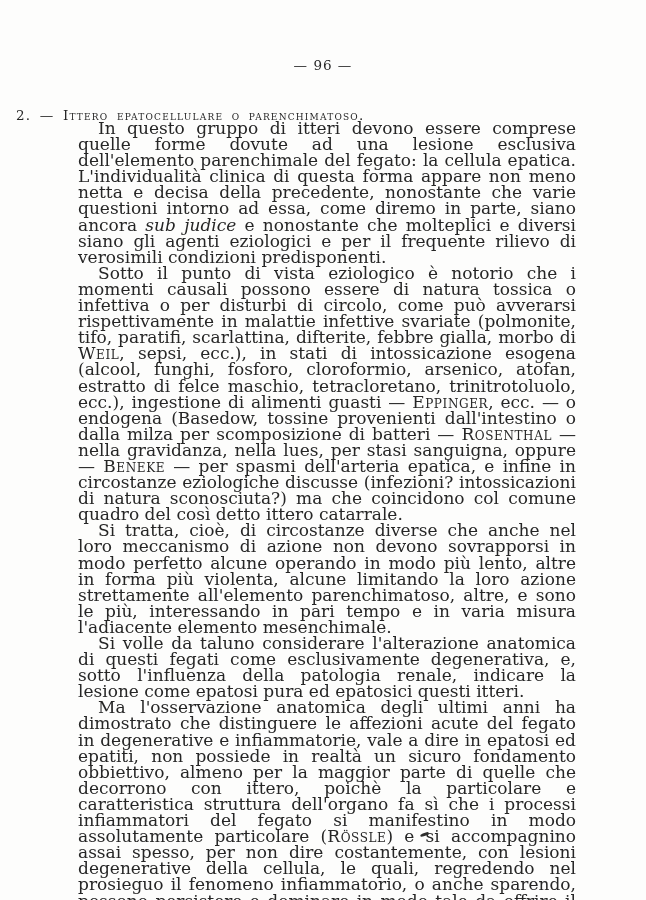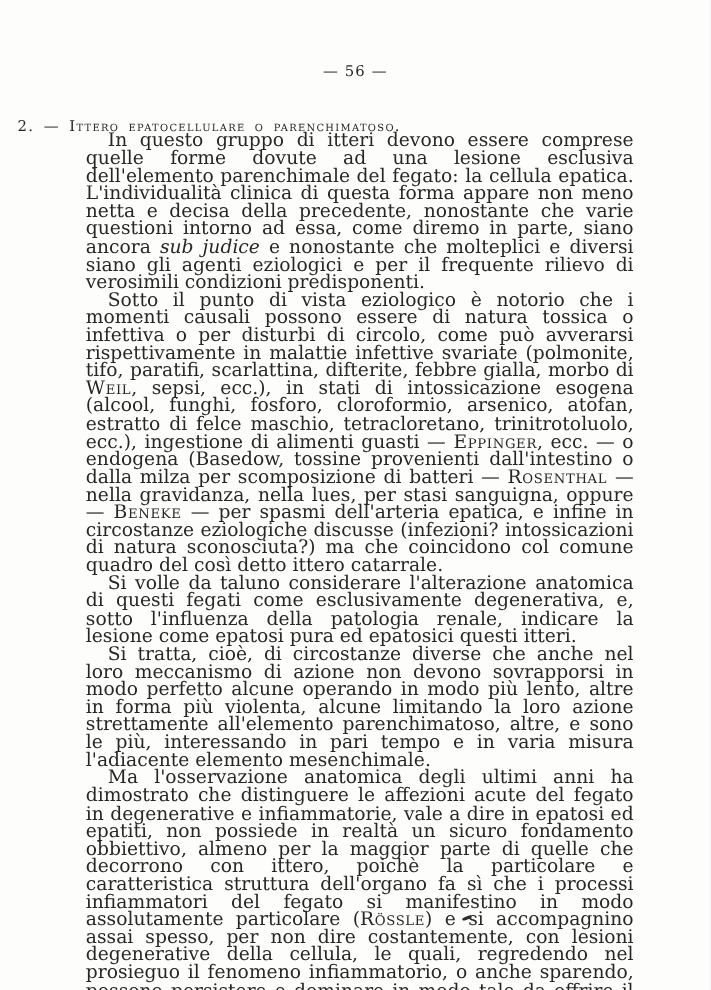--- a/index.html
+++ b/index.html
@@ -64,26 +64,26 @@
     height: 3px;
     background: #2e2e2e;
     border-radius: 50% 40% 40% 50% / 70% 60% 60% 70%;
     transform: rotate(-20deg);
   }
 </style>
 </head>
 <body>
 
 <div class="page">
-  <div class="page-number">— 56 —</div>
+  <div class="page-number">— 96 —</div>
 
   <h2 class="section-heading">2. — Ittero epatocellulare o parenchimatoso.</h2>
 
   <div class="body-text">
       <p class="para"><span>In questo gruppo di itteri devono essere comprese quelle forme dovute ad una lesione esclusiva dell'elemento parenchimale del fegato: la cellula epatica. L'individualità clinica di questa forma appare non meno netta e decisa della precedente, nonostante che varie questioni intorno ad essa, come diremo in parte, siano ancora </span><span class="it">sub judice</span><span> e nonostante che molteplici e diversi siano gli agenti eziologici e per il frequente rilievo di verosimili condizioni predisponenti.</span></p>
       <p class="para"><span>Sotto il punto di vista eziologico è notorio che i momenti causali possono essere di natura tossica o infettiva o per disturbi di circolo, come può avverarsi rispettivamente in malattie infettive svariate (polmonite, tifo, paratifi, scarlattina, difterite, febbre gialla, morbo di </span><span class="sc">Weil</span><span>, sepsi, ecc.), in stati di intossicazione esogena (alcool, funghi, fosforo, cloroformio, arsenico, atofan, estratto di felce maschio, tetracloretano, trinitrotoluolo, ecc.), ingestione di alimenti guasti — </span><span class="sc">Eppinger</span><span>, ecc. — o endogena (Basedow, tossine provenienti dall'intestino o dalla milza per scomposizione di batteri — </span><span class="sc">Rosenthal</span><span> — nella gravidanza, nella lues, per stasi sanguigna, oppure — </span><span class="sc">Beneke</span><span> — per spasmi dell'arteria epatica, e infine in circostanze eziologiche discusse (infezioni? intossicazioni di natura sconosciuta?) ma che coincidono col comune quadro del così detto ittero catarrale.</span></p>
+      <p class="para"><span>Si tratta, cioè, di circostanze diverse che anche nel loro meccanismo di azione non devono sovrapporsi in modo perfetto alcune operando in modo più lento, altre in forma più violenta, alcune limitando la loro azione strettamente all'elemento parenchimatoso, altre, e sono le più, interessando in pari tempo e in varia misura l'adiacente elemento mesenchimale.</span></p>
       <p class="para"><span>Si volle da taluno considerare l'alterazione anatomica di questi fegati come esclusivamente degenerativa, e, sotto l'influenza della patologia renale, indicare la lesione come epatosi pura ed epatosici questi itteri.</span></p>
-      <p class="para"><span>Si tratta, cioè, di circostanze diverse che anche nel loro meccanismo di azione non devono sovrapporsi in modo perfetto alcune operando in modo più lento, altre in forma più violenta, alcune limitando la loro azione strettamente all'elemento parenchimatoso, altre, e sono le più, interessando in pari tempo e in varia misura l'adiacente elemento mesenchimale.</span></p>
       <p class="para"><span>Ma l'osservazione anatomica degli ultimi anni ha dimostrato che distinguere le affezioni acute del fegato in degenerative e infiammatorie, vale a dire in epatosi ed epatiti, non possiede in realtà un sicuro fondamento obbiettivo, almeno per la maggior parte di quelle che decorrono con ittero, poichè la particolare e caratteristica struttura dell'organo fa sì che i processi infiammatori del fegato si manifestino in modo assolutamente particolare (</span><span class="sc">Rössle</span><span>) e si accompagnino assai spesso, per non dire costantemente, con lesioni degenerative della cellula, le quali, regredendo nel prosieguo il fenomeno infiammatorio, o anche sparendo, possono persistere e dominare in modo tale da offrire il quadro istologico di una epatosi pura o quasi pura, mentre che il processo iniziale è stato di natura flogistica. A ciò si aggiunga che l'alterazione degenerativa rilevabile all'esame istologico, particolarmente nelle sue forme meno avanzate (degenerazione torbida, e sovente degenerazione grassa, ecc.) non significa senz'altro grave perturbamento funzionale della cellula, non essendo di per sè e in ogni caso fattore di minorità funzionale clinicamente dimostrabile:</span></p>
     </div>
 
   <div class="ink-mark"></div>
 </div>
 
 </body></html>

